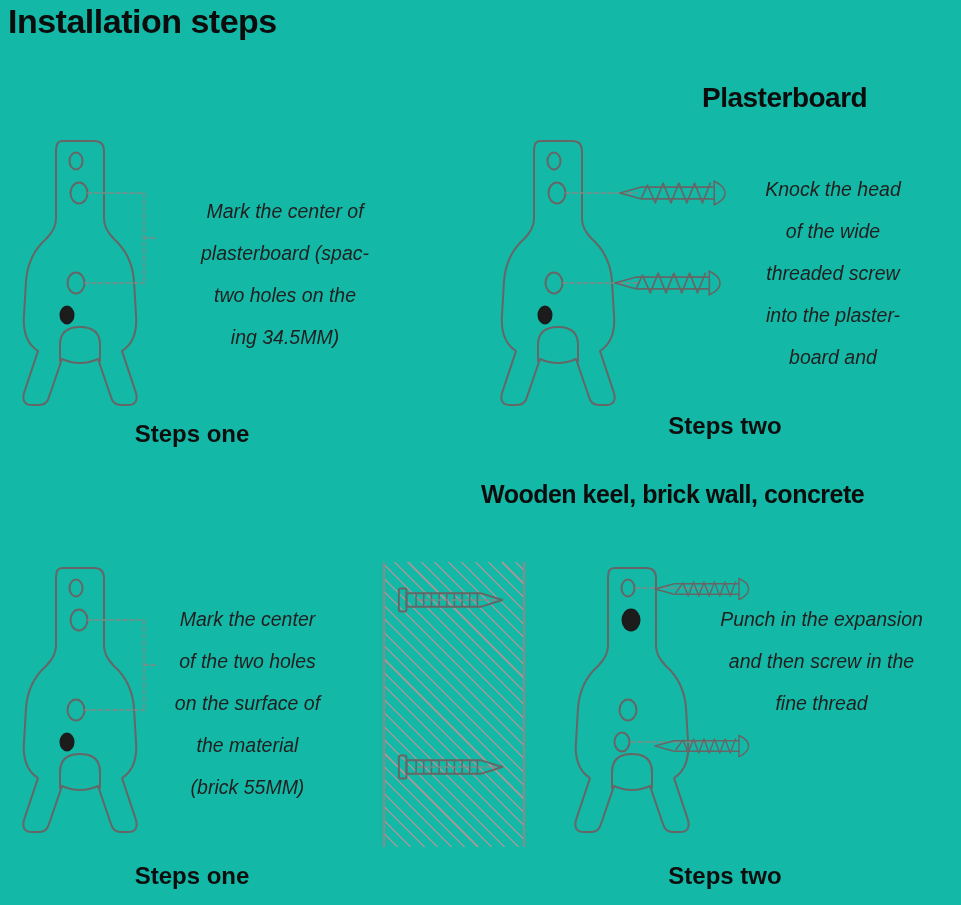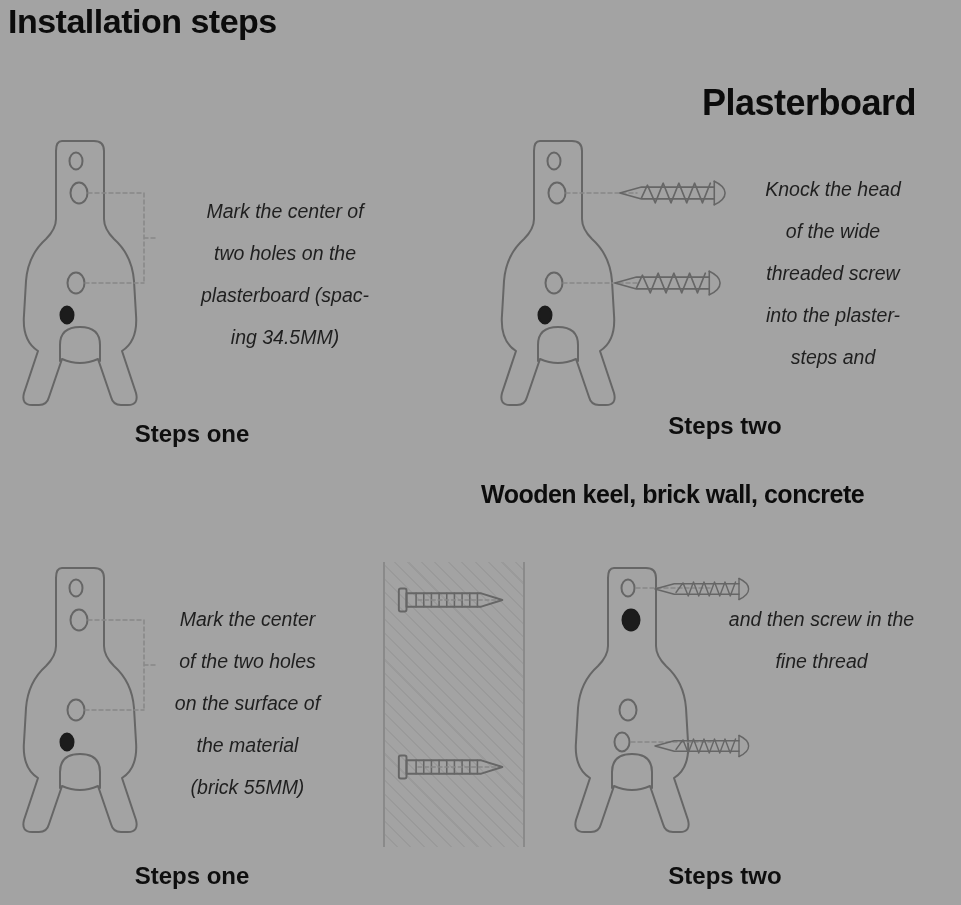--- a/index.html
+++ b/index.html
@@ -1,22 +1,22 @@
 <!DOCTYPE html>
 <html><head>
 <meta charset="utf-8">
 <style>
   html,body{margin:0;padding:0;background:#fff;}
   #canvas{
-    position:relative;width:961px;height:905px;background:#a3a3a3;overflow:hidden;
+    position:relative;width:961px;height:905px;background:#14b8a6;overflow:hidden;
     font-family:"Liberation Sans",sans-serif;color:#1a1a1a;
   }
   .heading{position:absolute;font-weight:900;color:#0c0c0c;letter-spacing:-0.5px;white-space:nowrap;}
   .title{left:8px;top:2px;font-size:34px;}
-  .h-plaster{left:702px;top:82px;font-size:36px;}
+  .h-plaster{left:702px;top:82px;font-size:28px;}
   .h-wooden{left:481px;top:480px;font-size:25px;}
   .step-text{position:absolute;text-align:center;font-size:19.5px;line-height:42px;color:#1f1f1f;}
   .step-text span{display:block;white-space:nowrap;font-style:italic;}
   .caption{position:absolute;text-align:center;font-size:24px;font-weight:700;color:#0e0e0e;white-space:nowrap;}
   svg.line-art{position:absolute;overflow:visible;}
   svg.line-art path, svg.line-art ellipse, svg.line-art polyline, svg.line-art rect{
     stroke:#666;fill:none;stroke-width:2;stroke-linejoin:round;stroke-linecap:round;
   }
   svg.line-art .hole-filled{fill:#1c1c1c;stroke:#1c1c1c;}
   svg.line-art .dash{stroke:#888;stroke-width:1.5;stroke-dasharray:4 3;}
@@ -41,22 +41,22 @@
     <path d="M60,226 V210 Q60,192 80,192 Q100,192 100,210 V226"></path>
     <ellipse cx="76" cy="26" rx="6.5" ry="8.5"></ellipse>
     <ellipse cx="79" cy="58" rx="8.5" ry="10.5"></ellipse>
     <ellipse cx="76" cy="148" rx="8.5" ry="10.5"></ellipse>
     <ellipse class="hole-filled" cx="67" cy="180" rx="6.5" ry="8.5"></ellipse>
     <path class="dash" d="M88,58 H144 M85,148 H144 M144,58 V148 M144,103 H158"></path>
   </svg>
 
   <div class="step-text" style="left:160px;top:190px;width:250px;text-align:center;">
     <span>Mark the center of</span>
+    <span>plasterboard (spac-</span>
     <span>two holes on the</span>
-    <span>plasterboard (spac-</span>
     <span>ing 34.5MM)</span>
   </div>
 
   <div class="caption" style="left:127px;top:420px;width:130px;">Steps one</div>
 
   <svg class="line-art" style="left:478px;top:135px;" width="160" height="270" viewBox="0 0 160 270">
     <path d="M62,6 H94 Q104,6 104,16 V84 Q104,94 114,104 Q132,120 134,146 L136,180 Q138,206 122,216 L136,258 Q139,270 128,270 H121 Q113,270 111,262 L98,224 Q80,232 62,224 L49,262 Q47,270 39,270 H32 Q21,270 24,258 L38,216 Q22,206 24,180 L26,146 Q28,120 46,104 Q56,94 56,84 V16 Q56,6 62,6 Z"></path>
     <path d="M60,226 V210 Q60,192 80,192 Q100,192 100,210 V226"></path>
     <ellipse cx="76" cy="26" rx="6.5" ry="8.5"></ellipse>
     <ellipse cx="79" cy="58" rx="8.5" ry="10.5"></ellipse>
@@ -77,21 +77,21 @@
     <path class="thin" d="M104,4 V28"></path>
     <path class="thin" d="M104,4 Q115,9 115,16 Q115,23 104,28"></path>
     <polyline class="thin" points="100,6 92,26 84,6 76,26 68,6 60,26 52,6 44,26 36,8 30,21"></polyline>
   </svg>
 
   <div class="step-text" style="left:728px;top:168px;width:210px;">
     <span>Knock the head</span>
     <span>of the wide</span>
     <span>threaded screw</span>
     <span>into the plaster-</span>
-    <span>steps and</span>
+    <span>board and</span>
   </div>
 
   <div class="caption" style="left:660px;top:412px;width:130px;">Steps two</div>
 
   <div class="heading h-wooden">Wooden keel, brick wall, concrete</div>
 
   <svg class="line-art" style="left:0px;top:562px;" width="160" height="270" viewBox="0 0 160 270">
     <path d="M62,6 H94 Q104,6 104,16 V84 Q104,94 114,104 Q132,120 134,146 L136,180 Q138,206 122,216 L136,258 Q139,270 128,270 H121 Q113,270 111,262 L98,224 Q80,232 62,224 L49,262 Q47,270 39,270 H32 Q21,270 24,258 L38,216 Q22,206 24,180 L26,146 Q28,120 46,104 Q56,94 56,84 V16 Q56,6 62,6 Z"></path>
     <path d="M60,226 V210 Q60,192 80,192 Q100,192 100,210 V226"></path>
     <ellipse cx="76" cy="26" rx="6.5" ry="8.5"></ellipse>
@@ -145,19 +145,20 @@
   </svg>
 
   <svg class="line-art" style="left:648px;top:731px;" width="105" height="30" viewBox="0 0 120 32">
     <path class="thin" d="M104,10 H30 L8,16 L30,22 H104"></path>
     <path class="thin" d="M104,4 V28"></path>
     <path class="thin" d="M104,4 Q115,9 115,16 Q115,23 104,28"></path>
     <polyline class="thin" points="100,8 94,24 88,8 82,24 76,8 70,24 64,8 58,24 52,8 46,24 40,9 32,20"></polyline>
   </svg>
 
   <div class="step-text" style="left:688px;top:598px;width:267px;">
+    <span>Punch in the expansion</span>
     <span>and then screw in the</span>
     <span>fine thread</span>
   </div>
 
   <div class="caption" style="left:660px;top:862px;width:130px;">Steps two</div>
 
 </div>
 
 </body></html>

